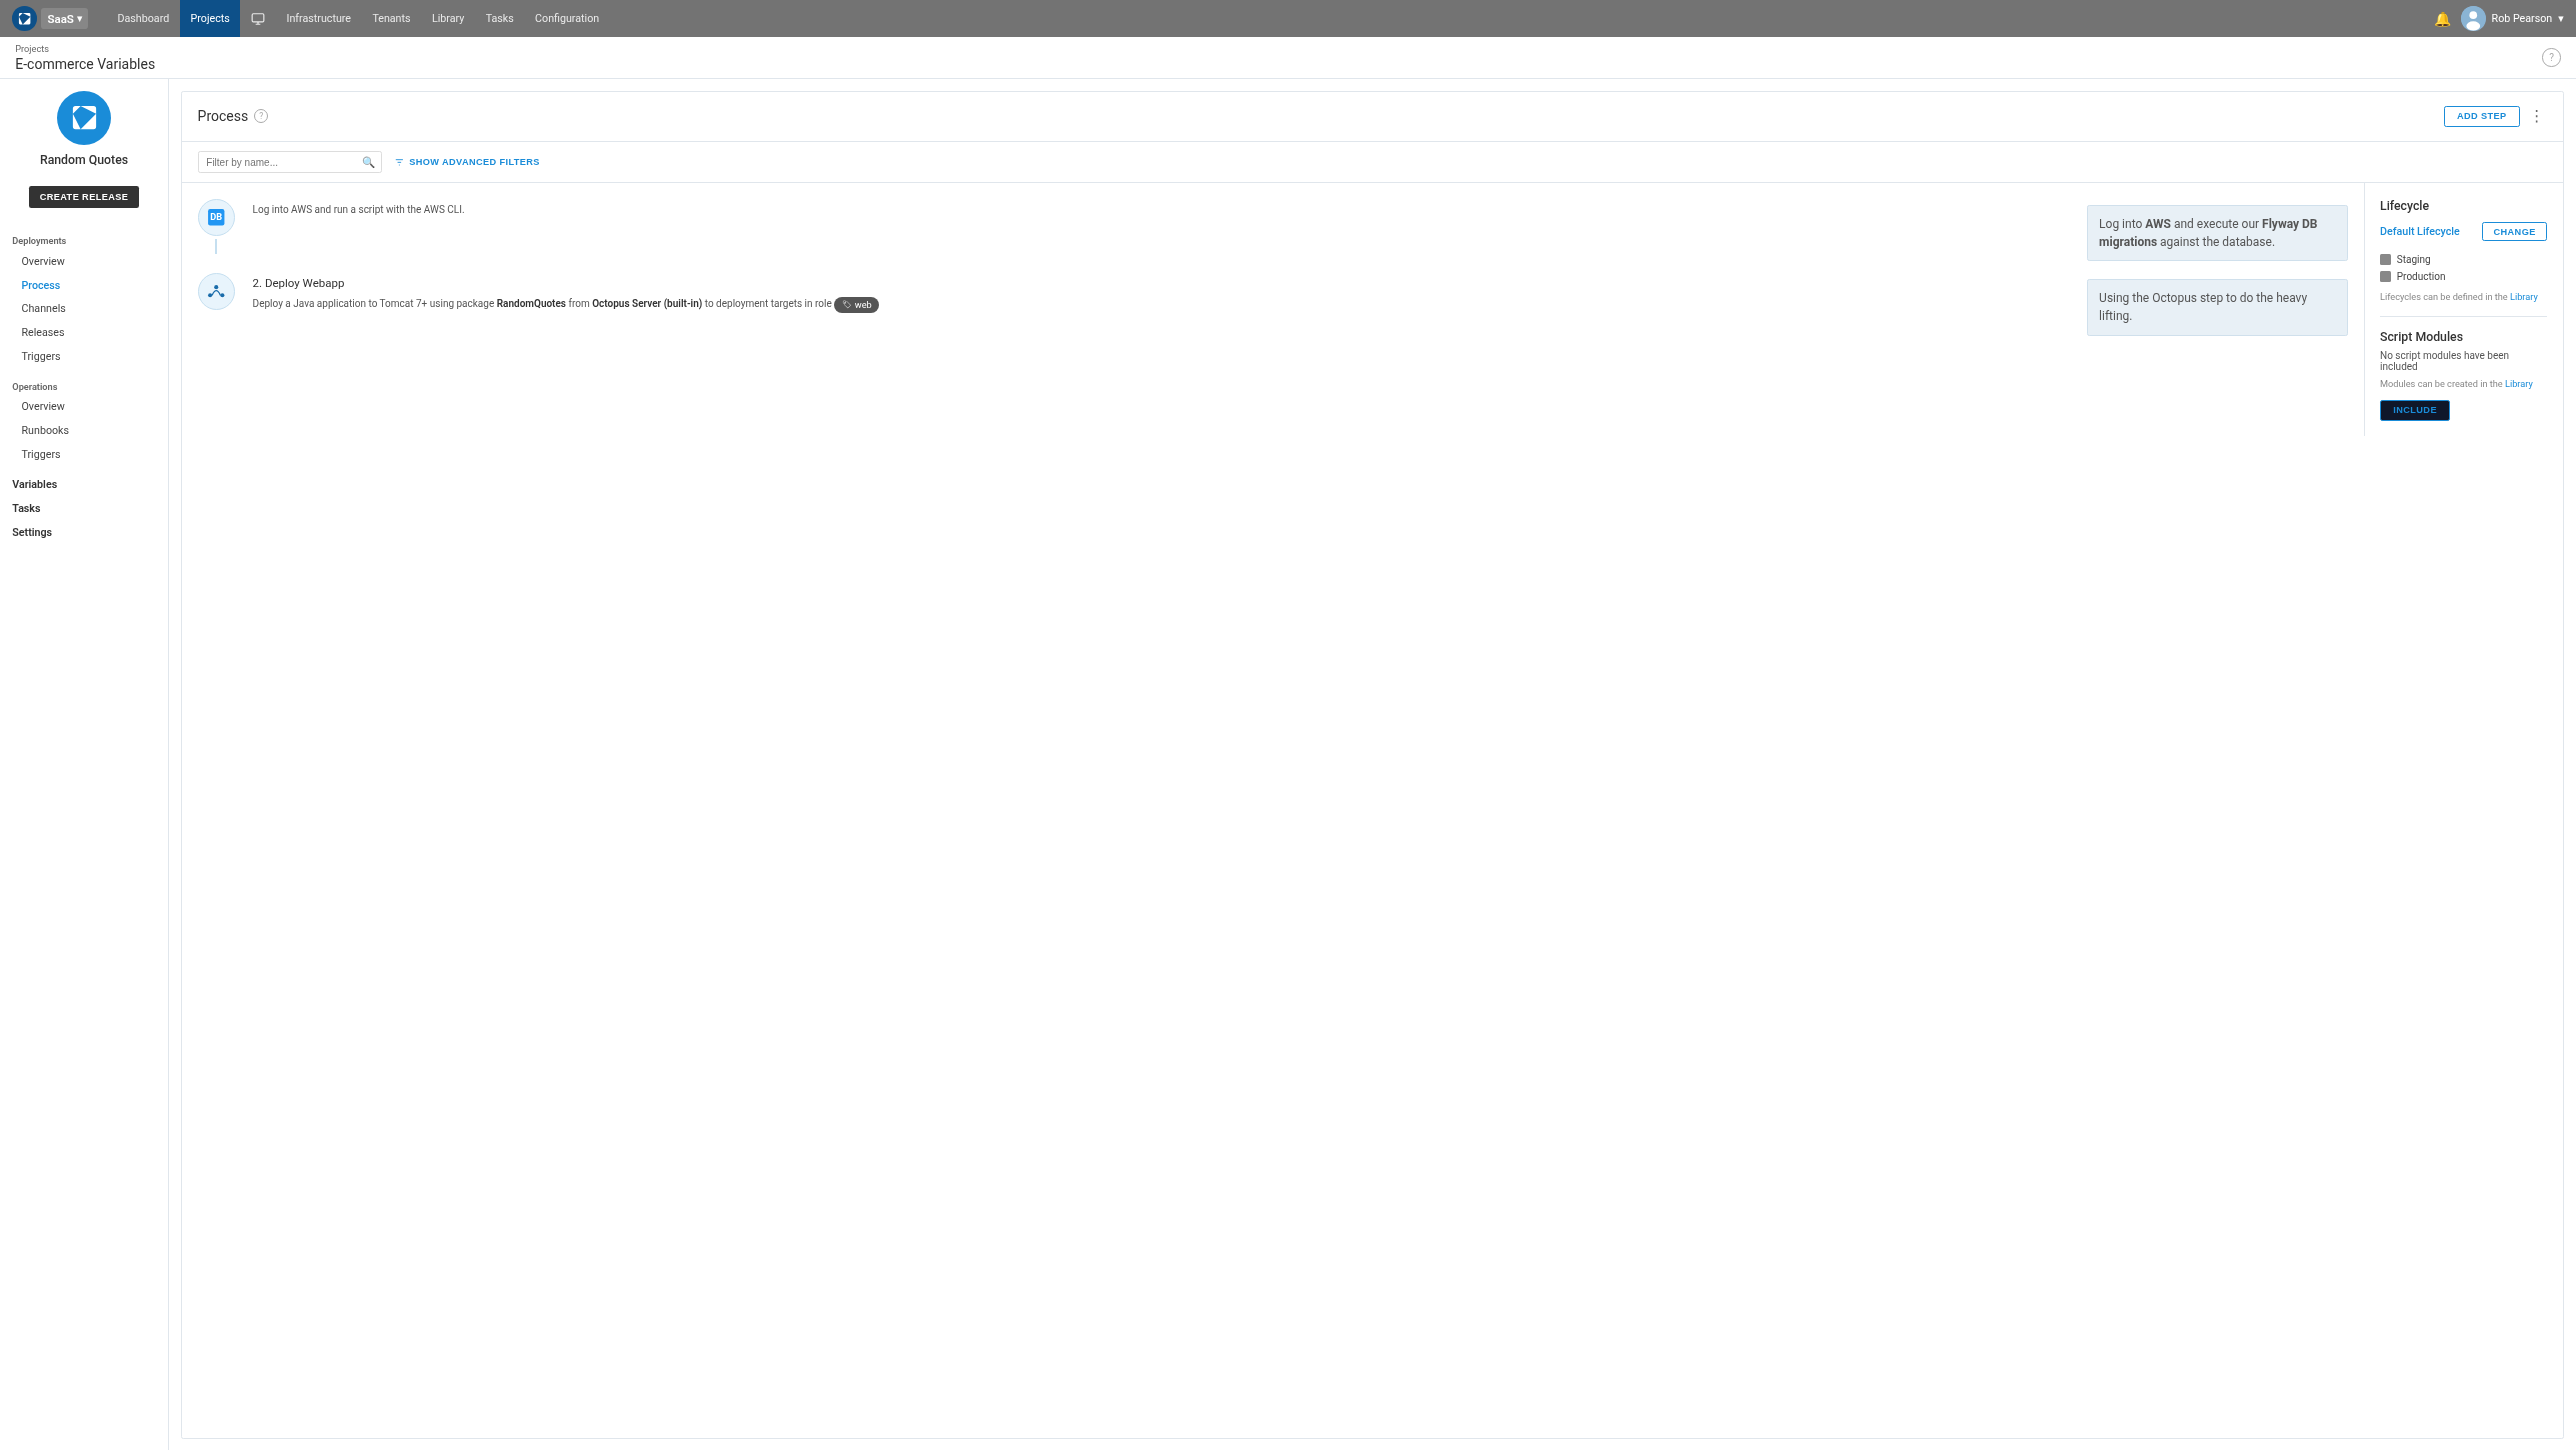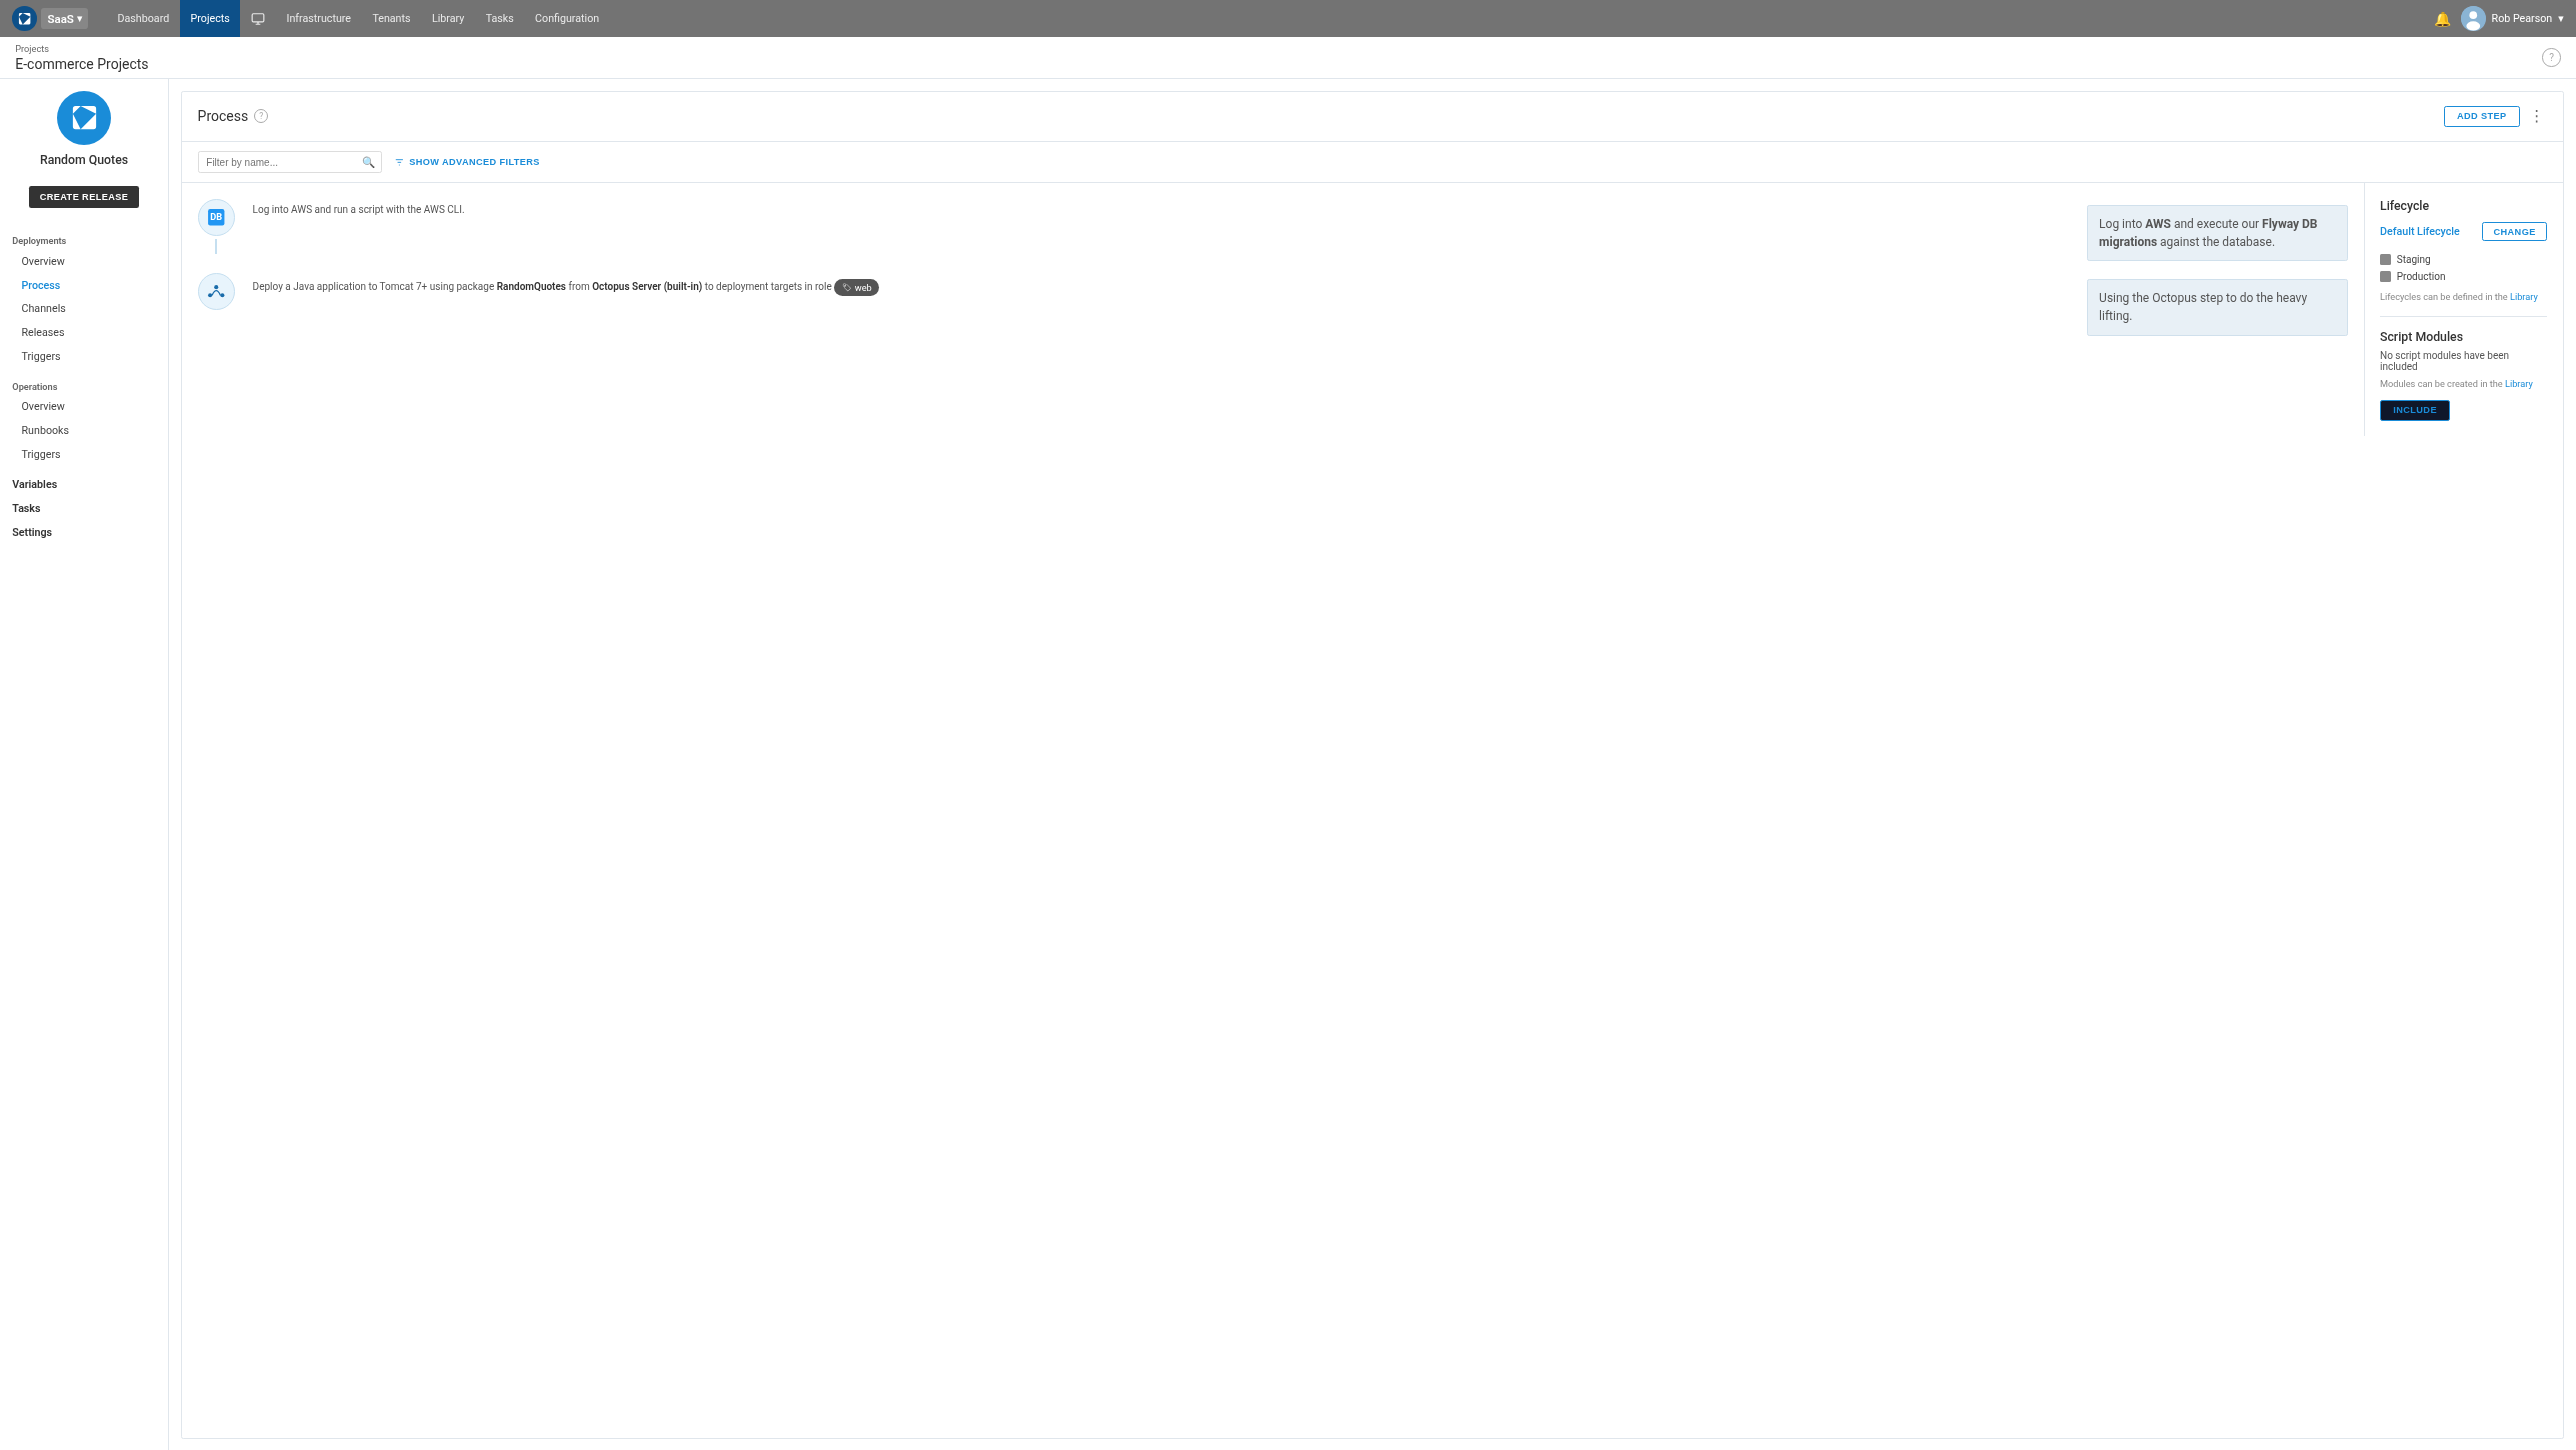--- a/index.html
+++ b/index.html
@@ -476,21 +476,21 @@
       </div>
       <span>Rob Pearson</span>
       <span>▾</span>
     </div>
   </div>
 </nav>
 
 <div class="breadcrumb-bar">
   <div>
     <div class="breadcrumb-text">Projects</div>
-    <div class="breadcrumb-title">E-commerce Projects</div>
+    <div class="breadcrumb-title">E-commerce Variables</div>
   </div>
   <div class="help-icon">?</div>
 </div>
 
 <div class="main-layout">
 
   <aside class="sidebar">
     <div class="project-header">
       <div class="project-icon">
         <svg viewBox="0 0 24 24">
@@ -582,20 +582,24 @@
                   <svg width="24.5" height="24.5" viewBox="0 0 48 48">
                     <circle cx="24" cy="24" r="20" fill="#e8f4fc"></circle>
                     <path d="M16 30 Q24 12 32 30" fill="none" stroke="#1a6caa" stroke-width="2.5"></path>
                     <circle cx="12" cy="30" r="4" fill="#1a6caa"></circle>
                     <circle cx="36" cy="30" r="4" fill="#1a6caa"></circle>
                     <circle cx="24" cy="14" r="4" fill="#1a6caa"></circle>
                   </svg>
                 </div>
               </div>
               <div class="step-content">
+                <div class="step-title">
+                  <span>2.</span>
+                  <span>Deploy Webapp</span>
+                </div>
                 <div class="step-desc">
                   Deploy a Java application to Tomcat 7+ using package <strong>RandomQuotes</strong> from <strong>Octopus Server (built-in)</strong> to deployment targets in role
                   <span class="step-tag">
                     <span style="font-size:7.7px;">🏷</span>
                     <span>web</span>
                   </span>
                 </div>
               </div>
               <div class="step-tooltip">Using the Octopus step to do the heavy lifting.</div>
             </div>

